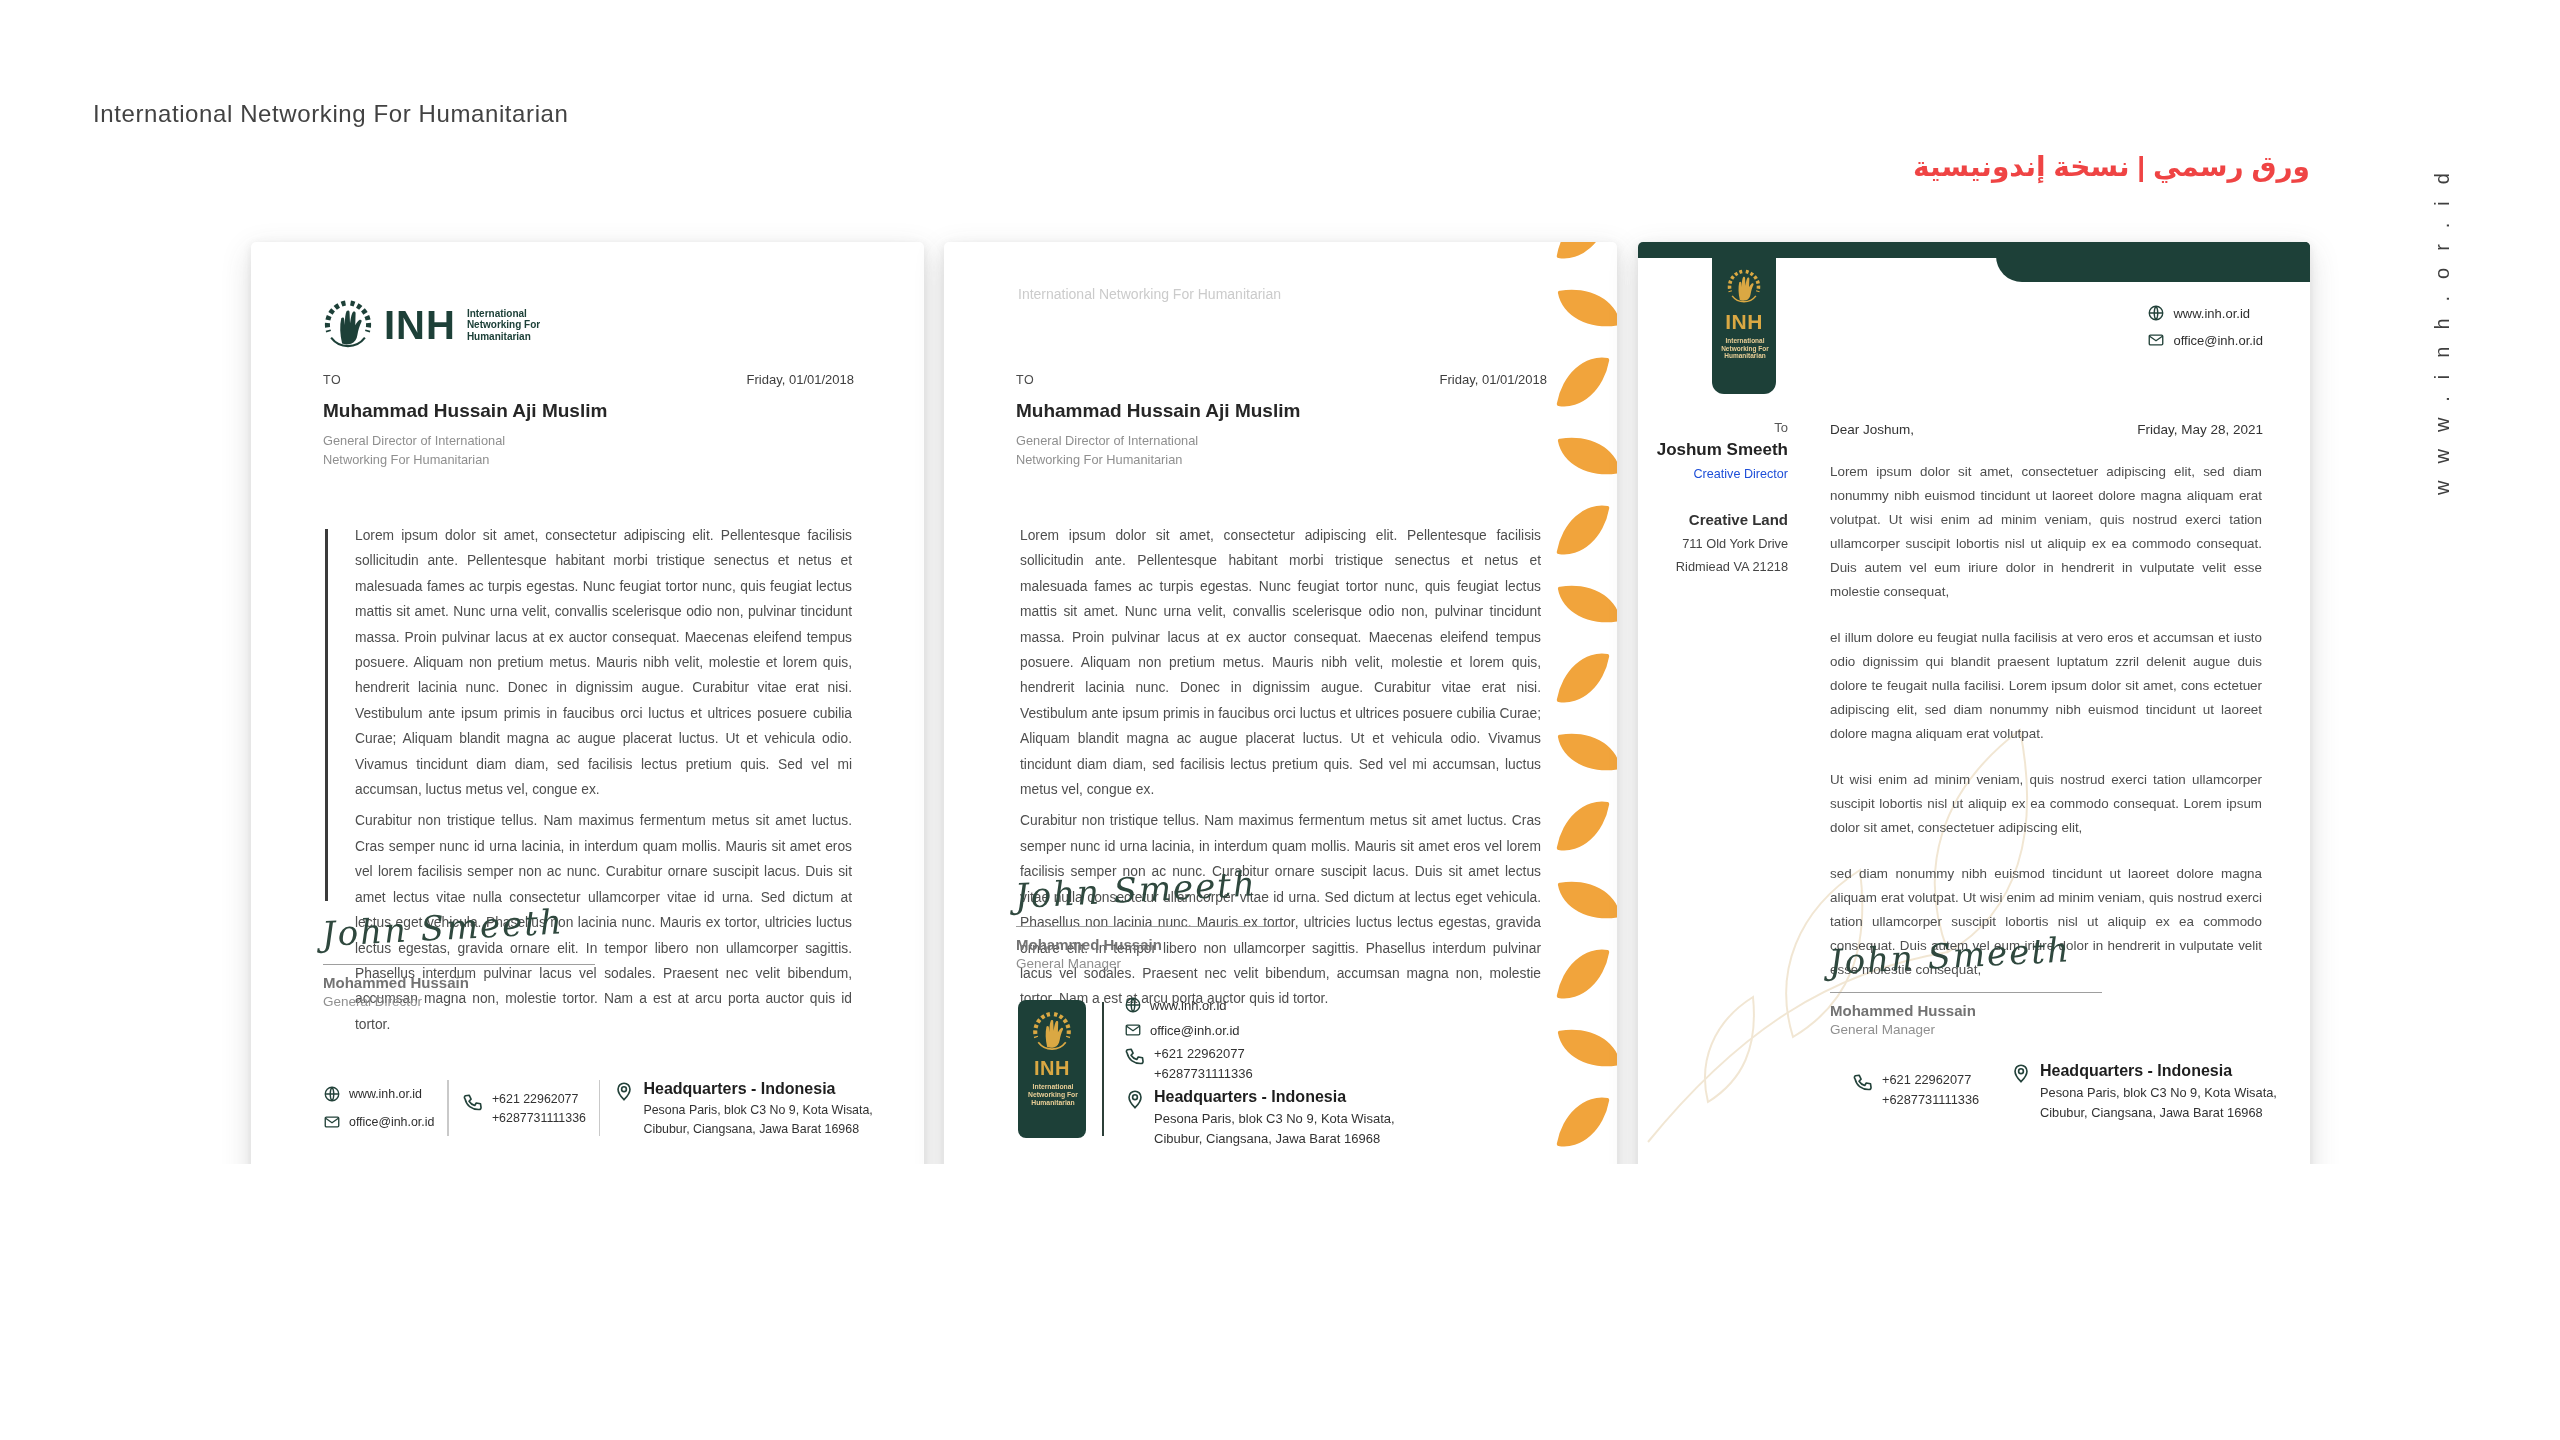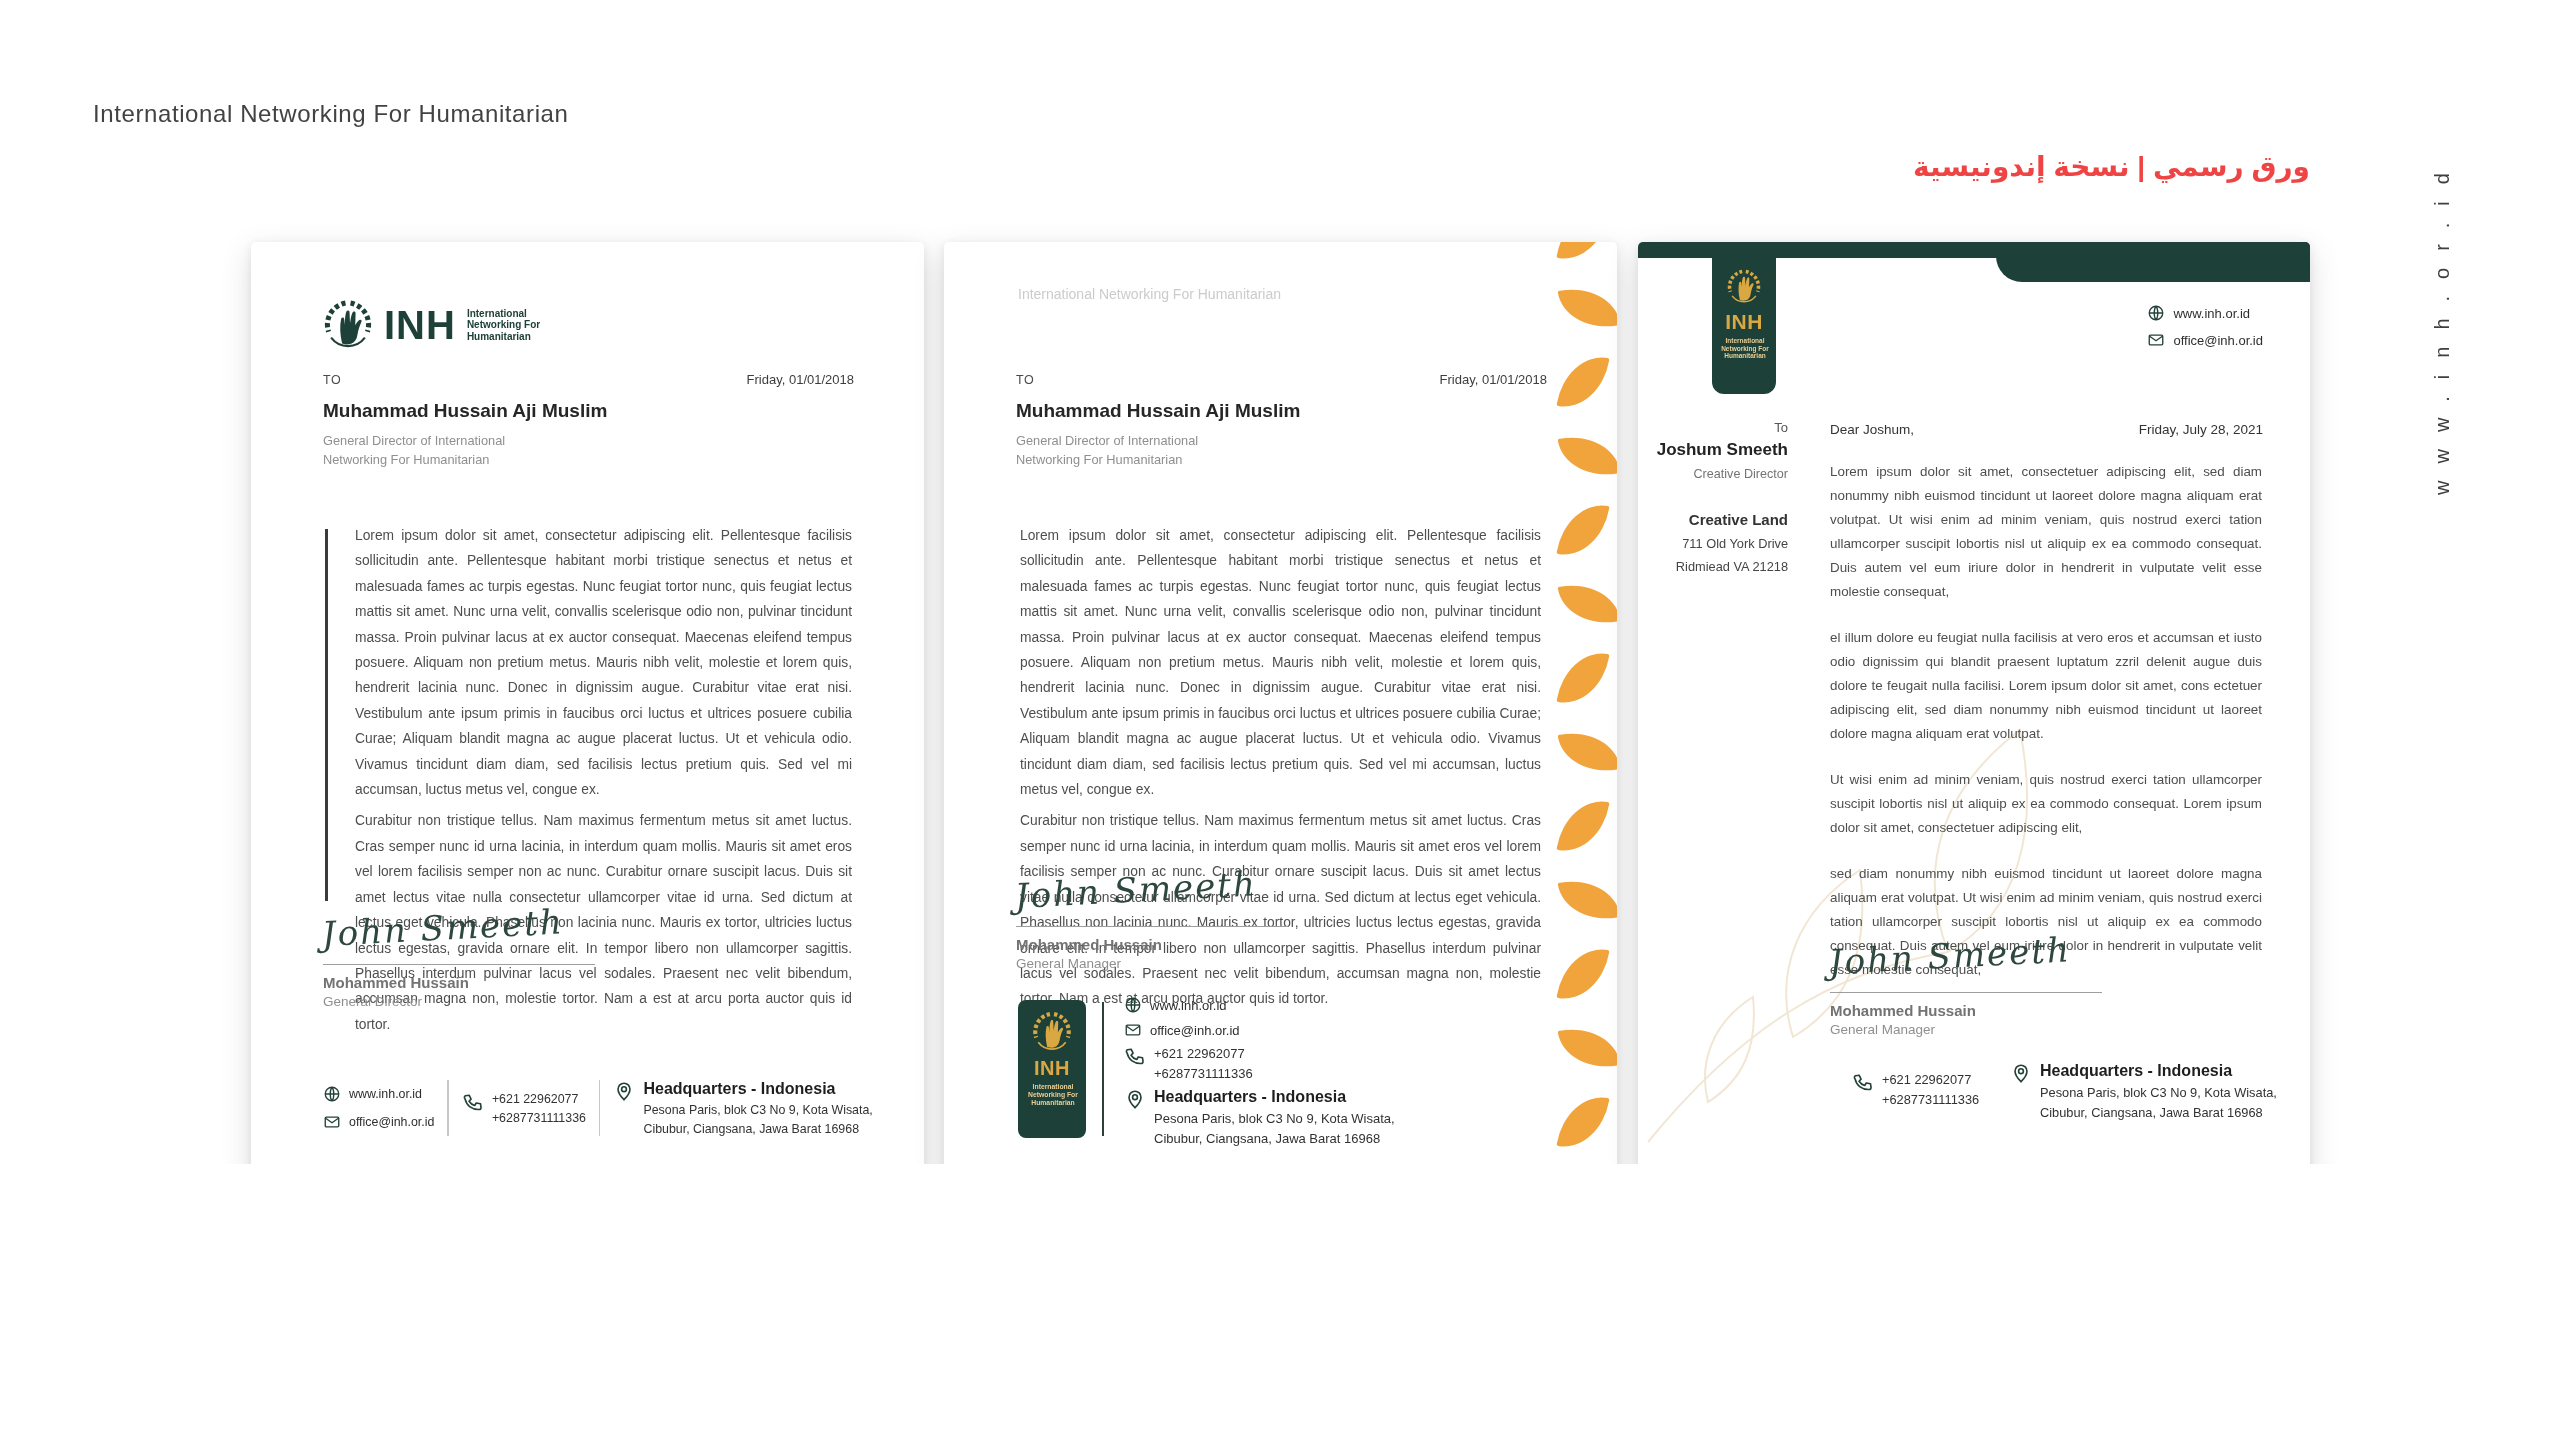--- a/index.html
+++ b/index.html
@@ -85,21 +85,21 @@
   .logo-tab{position:absolute;left:74px;top:0;width:64px;height:152px;background:var(--green);border-radius:0 0 12px 12px;
     display:flex;flex-direction:column;align-items:center;color:var(--gold);padding-top:26px;z-index:2}
   .ic38{width:38px;height:38px}
   .logo-tab .logo-word{font-size:21px;margin-top:5px;letter-spacing:.5px}
   .logo-tab .logo-tag{font-size:6.5px;text-align:center;margin-top:5px;color:var(--gold-light)}
   .contacts-top{position:absolute;right:47px;top:62px;display:flex;flex-direction:column;gap:9px;align-items:flex-start}
   .contacts-top .frow{font-size:13px}
   .to-col{position:absolute;left:18px;top:178px;width:132px;text-align:right;z-index:1}
   .to-col .lbl{font-size:13px;color:#555}
   .to-col .nm{font-size:17px;font-weight:700;color:#232323;margin-top:5px}
-  .to-col .rl{font-size:12.6px;color:#737373;margin-top:7px}
+  .to-col .rl{font-size:12.6px;color:#1d4ed8;margin-top:7px}
   .to-col .co{font-size:15px;font-weight:700;color:#333;margin-top:30px}
   .to-col .ad{font-size:12.8px;color:#444;margin-top:8px}
   .salutation{position:absolute;left:192px;top:180px;font-size:13.5px;color:#333;z-index:1}
   .date3{position:absolute;right:47px;top:180px;font-size:13.5px;color:#333;z-index:1}
   .body3{position:absolute;left:192px;top:218px;width:432px;font-size:13.4px;line-height:24px;
     color:var(--body-col);text-align:justify;z-index:1}
   .body3 p + p{margin-top:22px}
   .s3 .sig{left:192px;top:700px;z-index:1}
   .footer3-phone{position:absolute;left:214px;top:830px;z-index:1}
   .footer3-pin{position:absolute;left:372px;top:820px;z-index:1}
@@ -367,21 +367,21 @@
     </div>
     <div class="to-col">
       <div class="lbl">To</div>
       <div class="nm">Joshum Smeeth</div>
       <div class="rl">Creative Director</div>
       <div class="co">Creative Land</div>
       <div class="ad">711 Old York Drive</div>
       <div class="ad">Ridmiead VA 21218</div>
     </div>
     <div class="salutation">Dear Joshum,</div>
-    <div class="date3">Friday, July 28, 2021</div>
+    <div class="date3">Friday, May 28, 2021</div>
     <div class="body3">
       <p>Lorem ipsum dolor sit amet, consectetuer adipiscing elit, sed diam nonummy nibh euismod tincidunt ut laoreet dolore magna aliquam erat volutpat. Ut wisi enim ad minim veniam, quis nostrud exerci tation ullamcorper suscipit lobortis nisl ut aliquip ex ea commodo consequat. Duis autem vel eum iriure dolor in hendrerit in vulputate velit esse molestie consequat,</p>
       <p>el illum dolore eu feugiat nulla facilisis at vero eros et accumsan et iusto odio dignissim qui blandit praesent luptatum zzril delenit augue duis dolore te feugait nulla facilisi. Lorem ipsum dolor sit amet, cons ectetuer adipiscing elit, sed diam nonummy nibh euismod tincidunt ut laoreet dolore magna aliquam erat volutpat.</p>
       <p>Ut wisi enim ad minim veniam, quis nostrud exerci tation ullamcorper suscipit lobortis nisl ut aliquip ex ea commodo consequat. Lorem ipsum dolor sit amet, consectetuer adipiscing elit,</p>
       <p>sed diam nonummy nibh euismod tincidunt ut laoreet dolore magna aliquam erat volutpat. Ut wisi enim ad minim veniam, quis nostrud exerci tation ullamcorper suscipit lobortis nisl ut aliquip ex ea commodo consequat. Duis autem vel eum iriure dolor in hendrerit in vulputate velit esse molestie consequat,</p>
     </div>
     <div class="sig">
       <div class="script">John Smeeth</div>
       <div class="sig-line"></div>
       <div class="signer">Mohammed Hussain</div>

